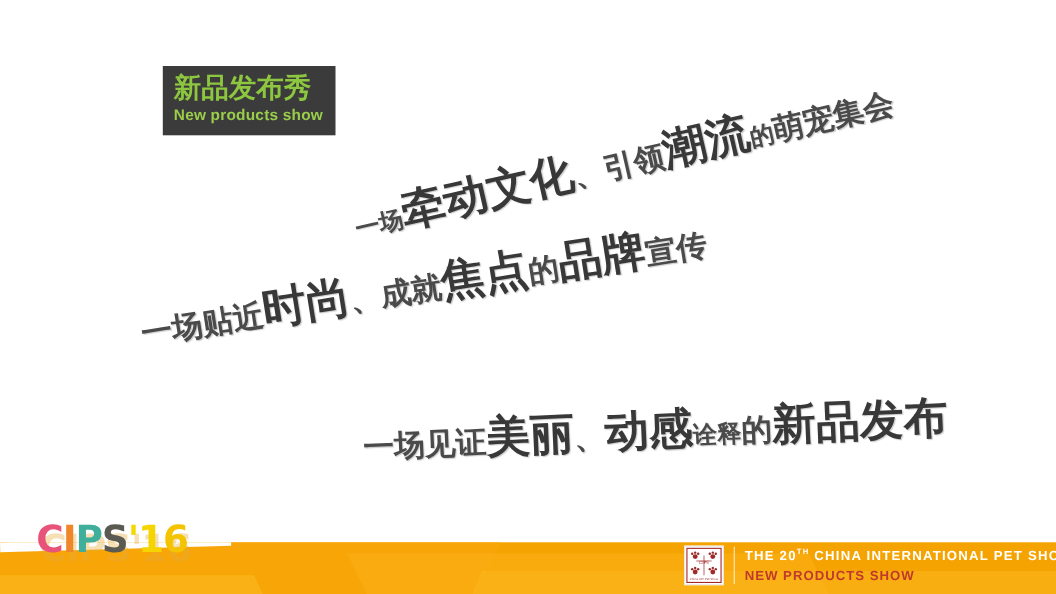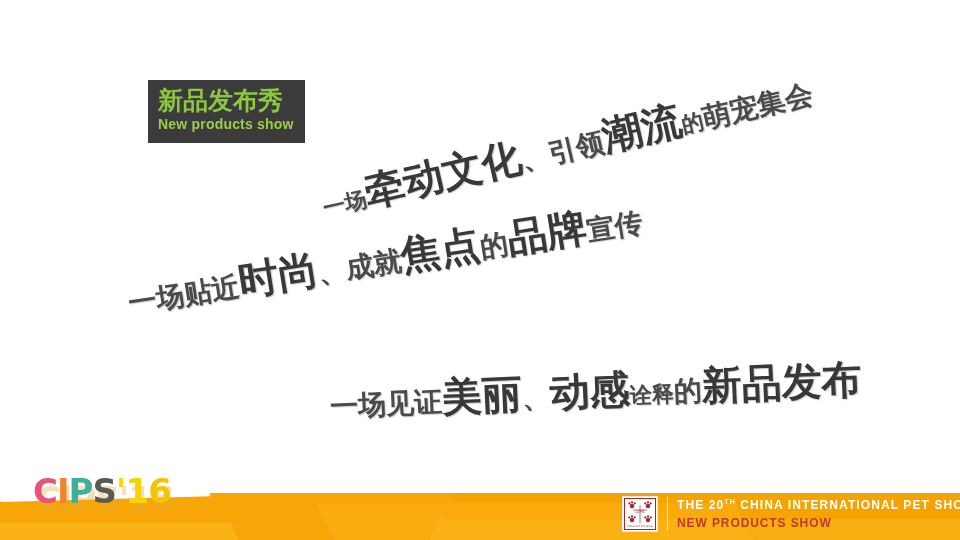--- a/index.html
+++ b/index.html
@@ -23,21 +23,20 @@
   
   .badge {
     position: absolute;
     left: 148px;
     top: 60px;
     width: 157px;
     height: 63px;
     background: #3b3b3b;
     box-sizing: border-box;
     padding: 5px 0 0 10px;
-    margin-top: 20px;
   }
   .badge-cn {
     font-size: 25px;
     line-height: 30px;
     font-weight: bold;
     color: #8dc63f;
     letter-spacing: 0px;
     white-space: nowrap;
   }
   .badge-en {

